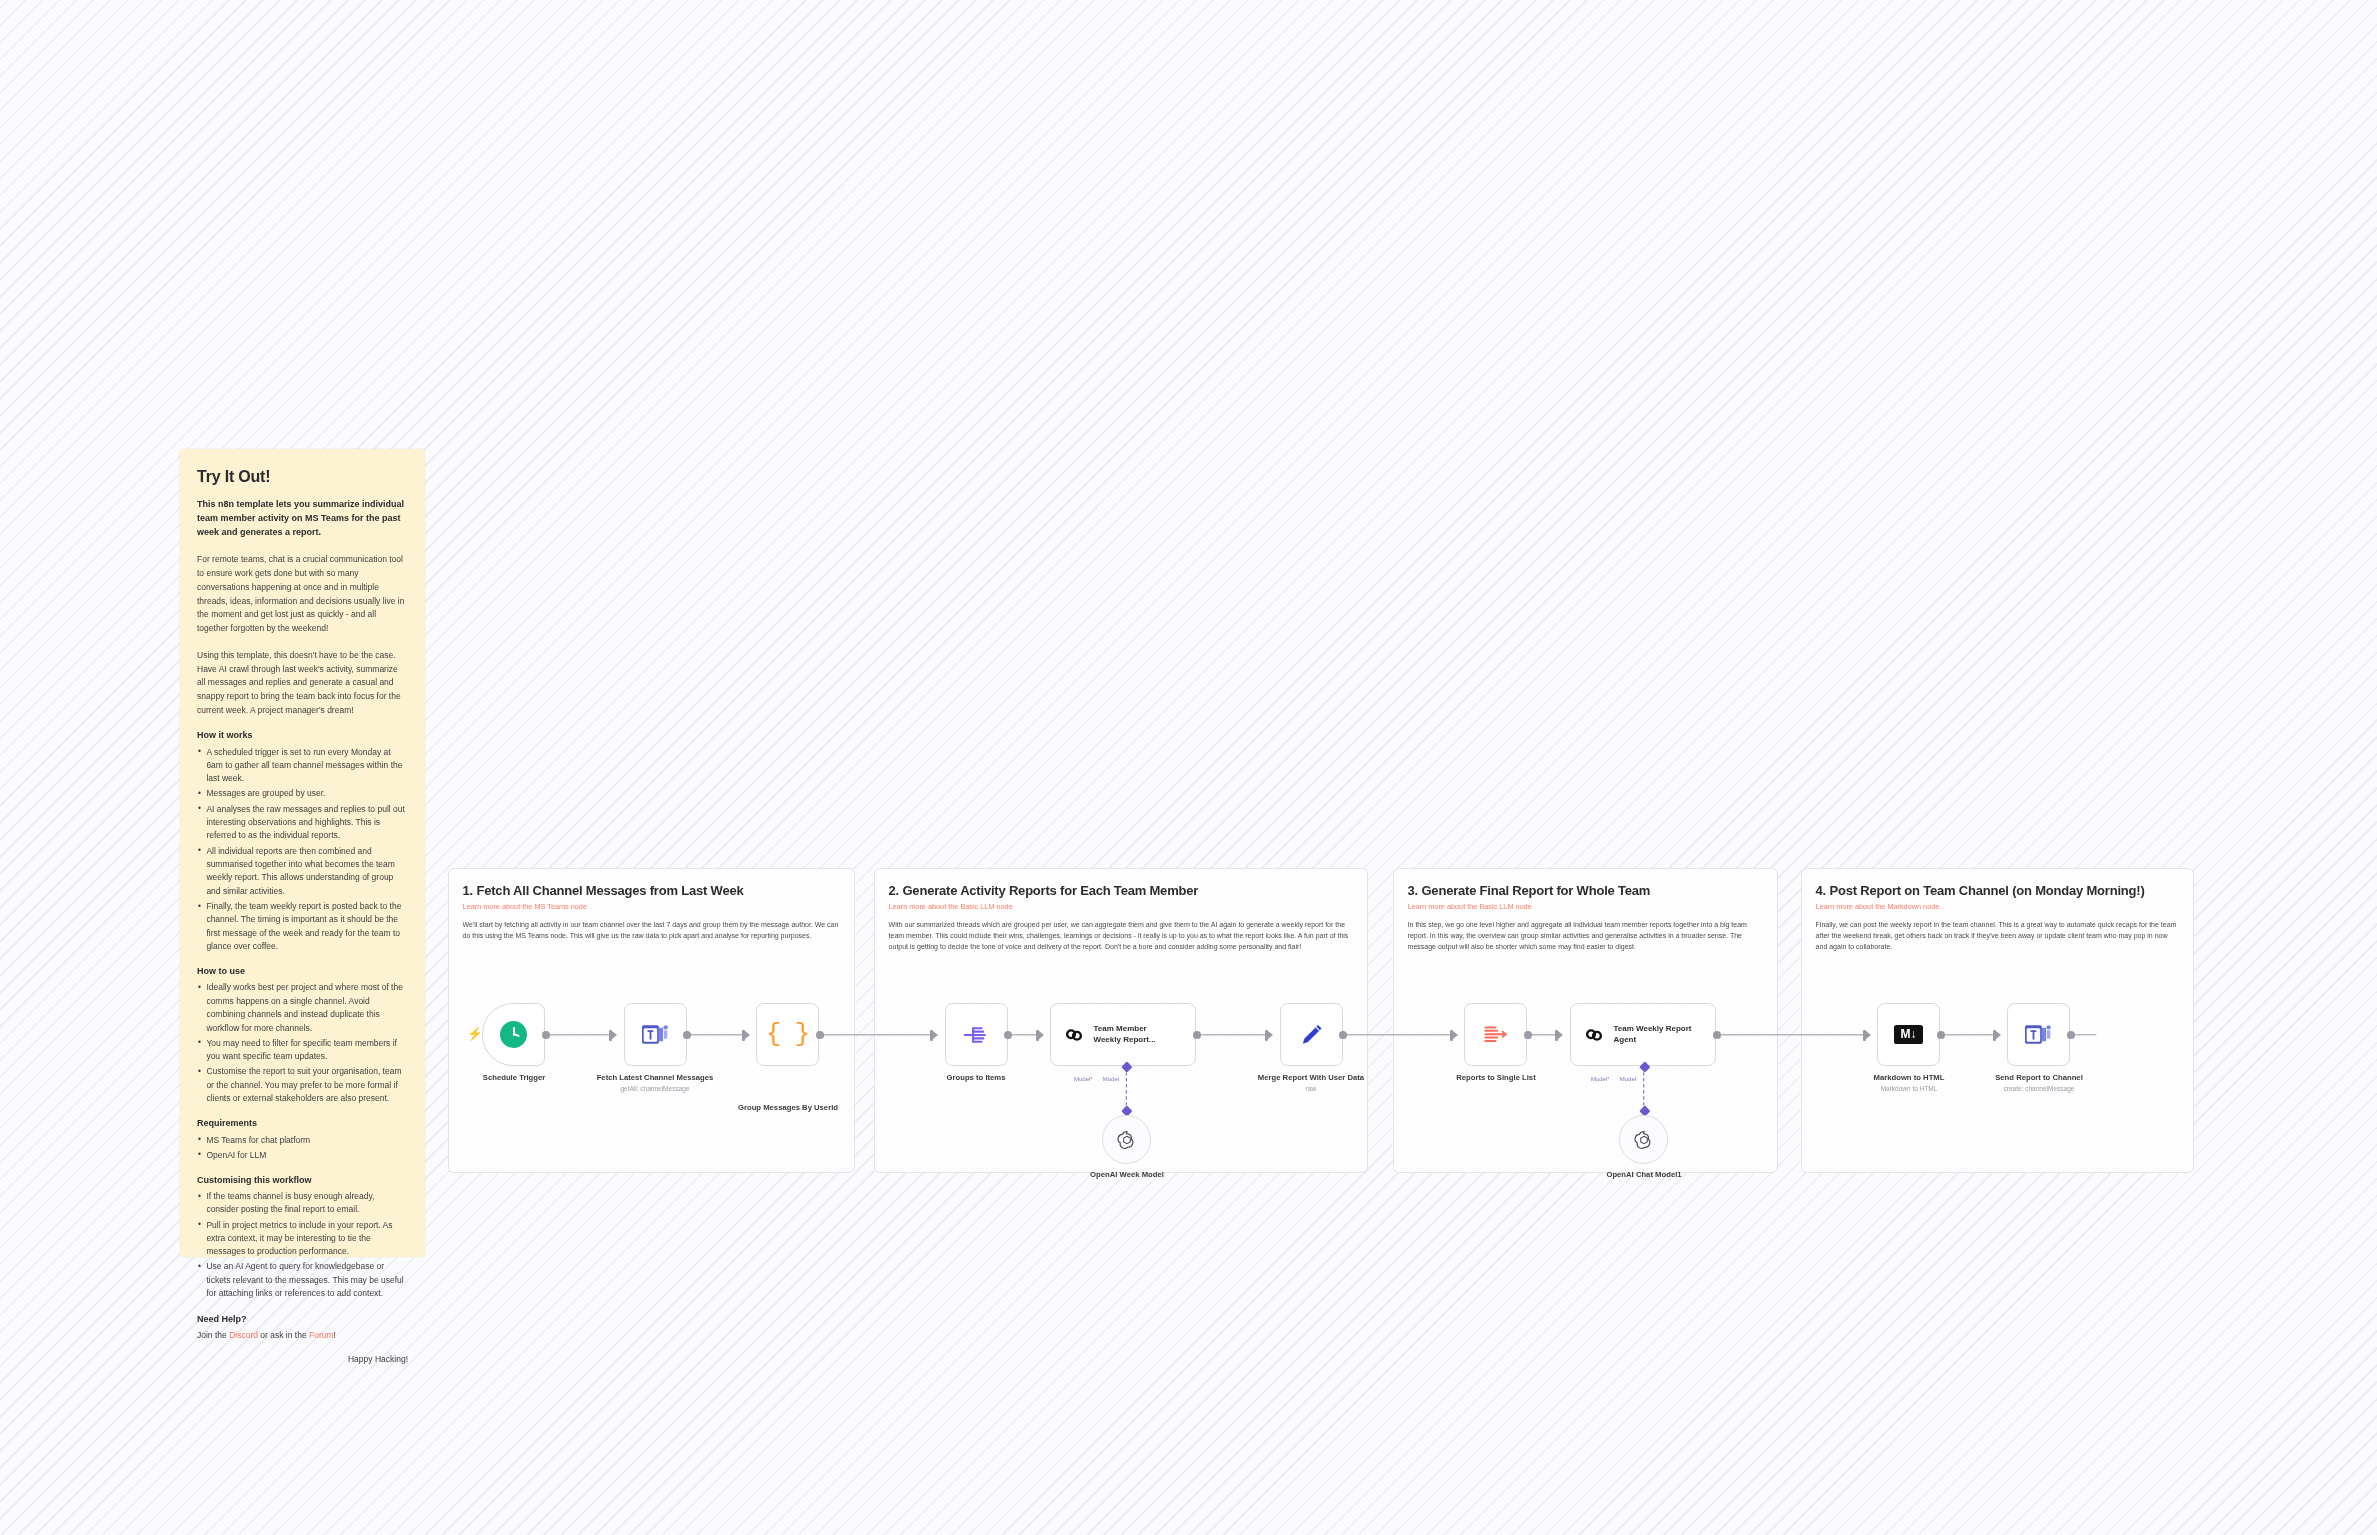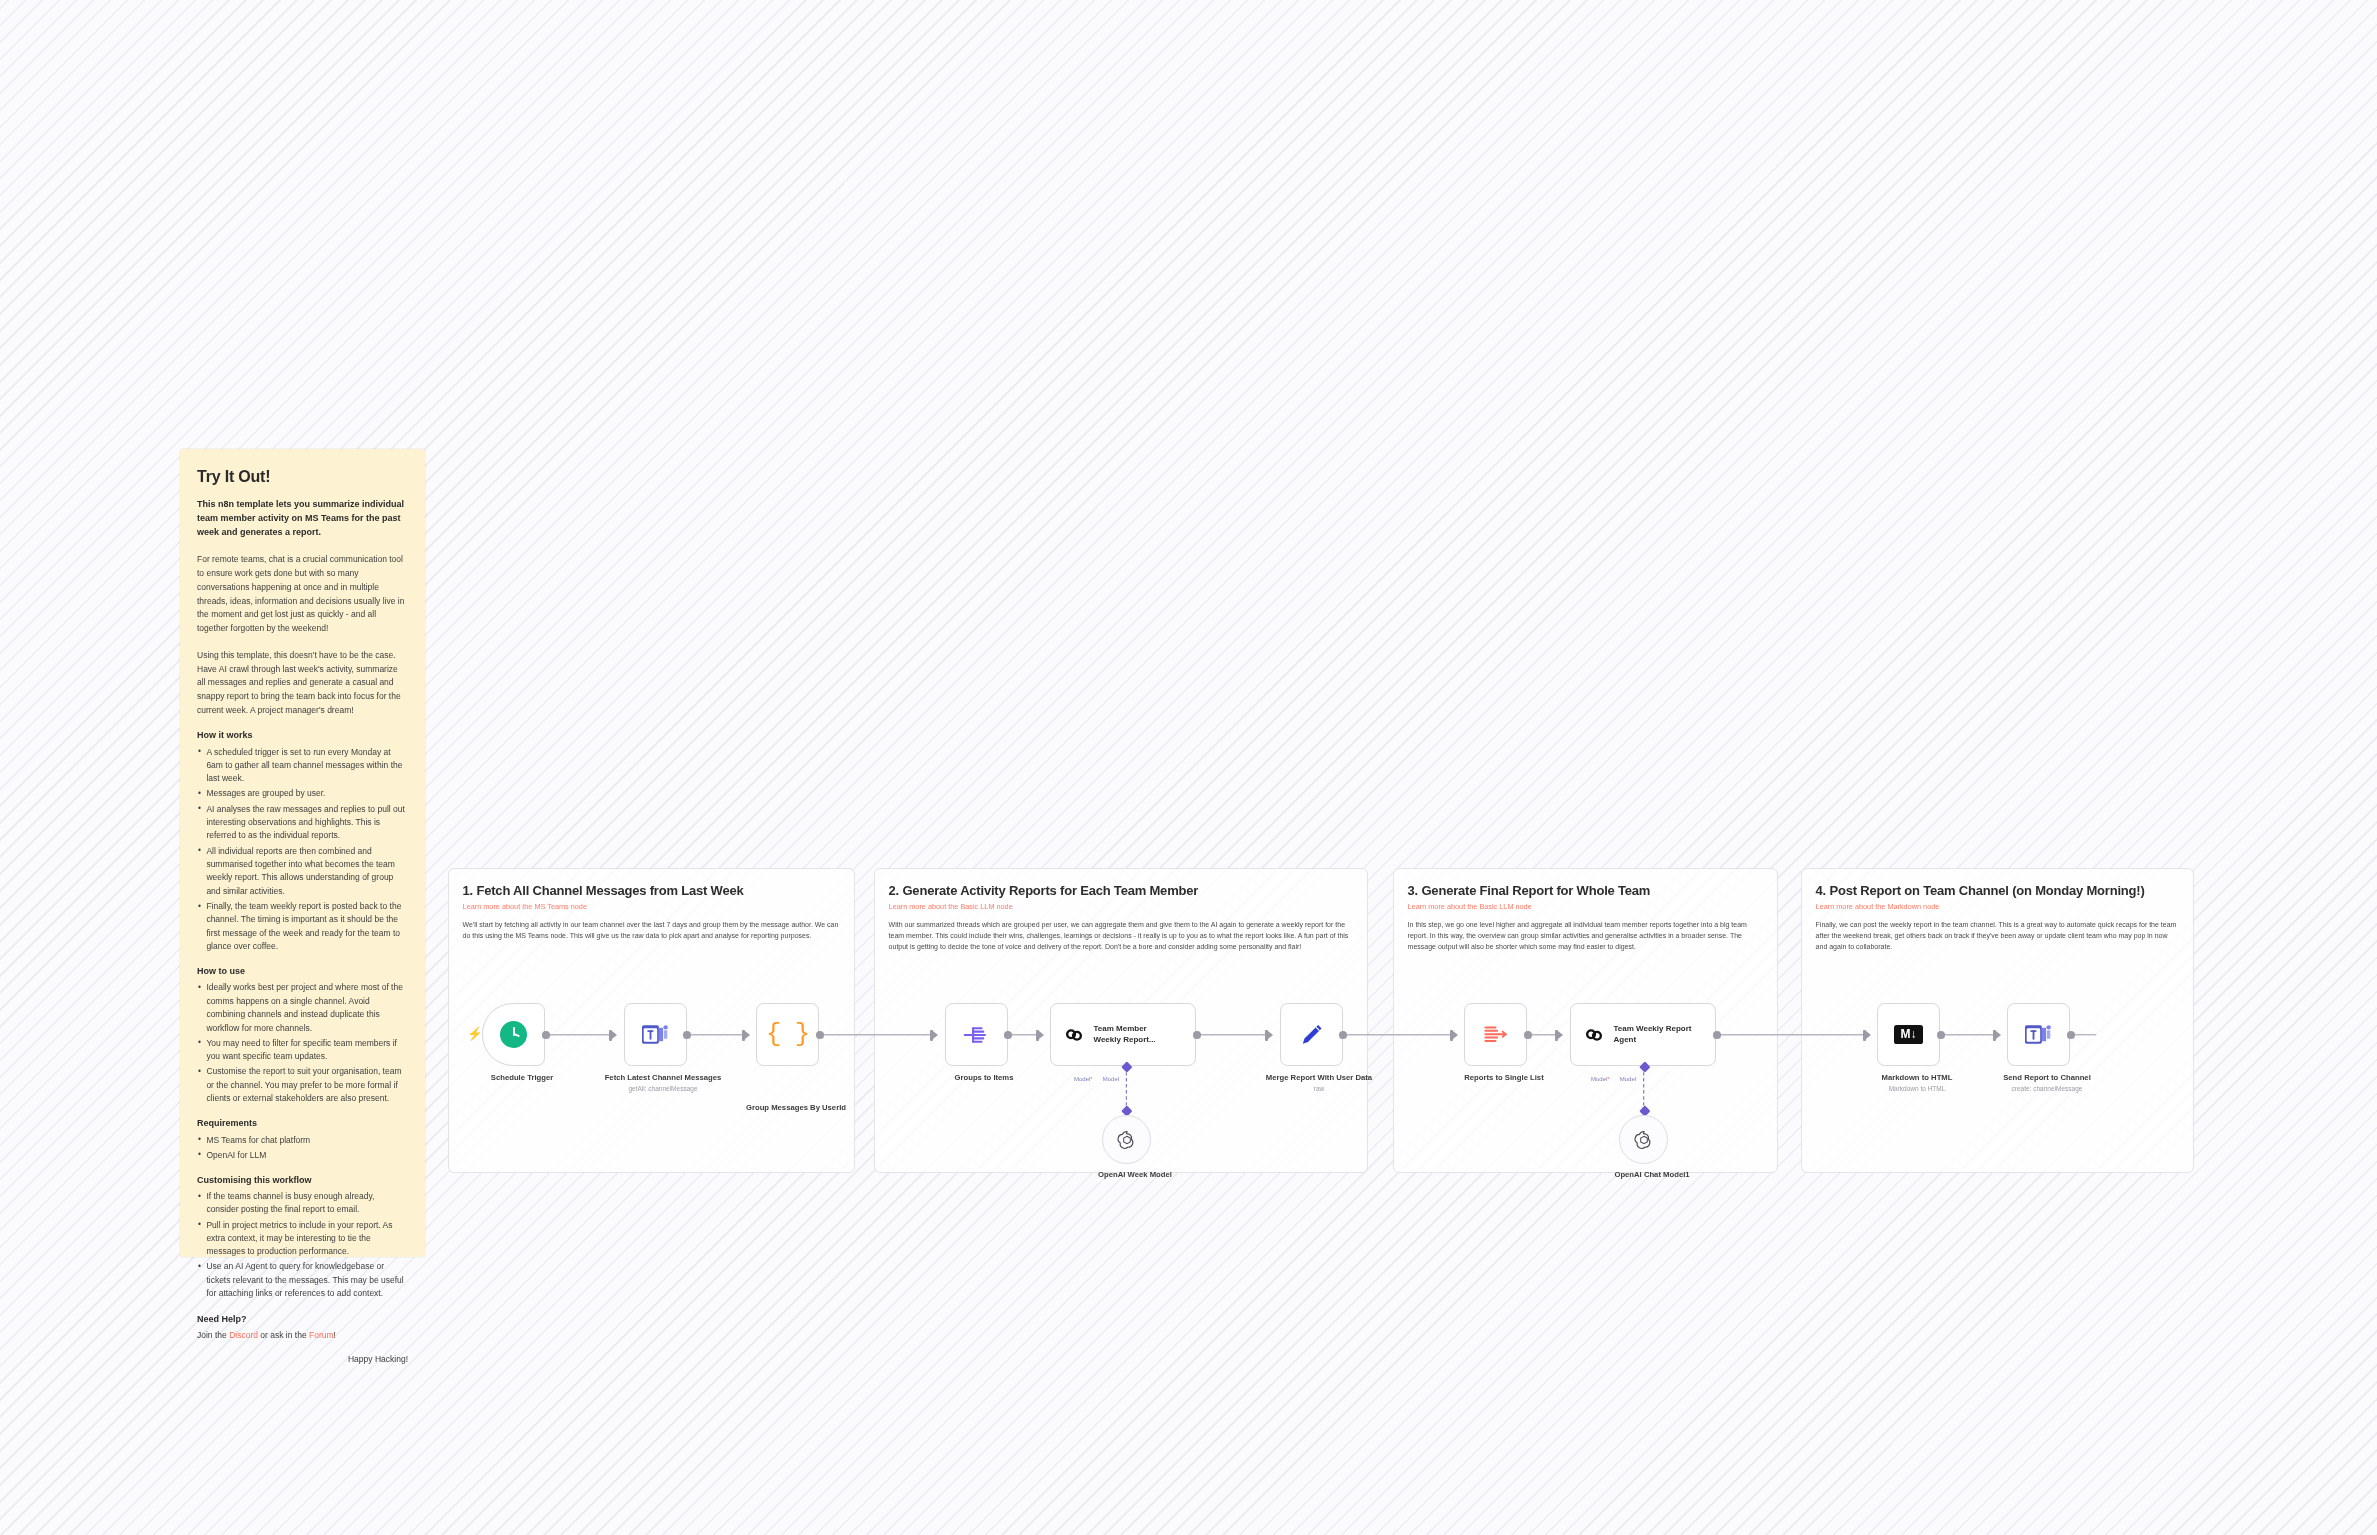--- a/index.html
+++ b/index.html
@@ -116,21 +116,20 @@
     background: #fcfcfe;
   }
   .node-label {
     position: absolute;
     text-align: center;
     font-size: 7.7px; font-weight: 600; color: #3c3c3c;
     line-height: 1.28;
     width: 128px;
     left: 50%;
     transform: translateX(-50%);
-    margin-left: 8px;
   }
   .node-sublabel {
     display: block;
     font-size: 6.5px; font-weight: 400; color: #9a9aa5; margin-top: 1.7px;
   }
   .node-title-inline {
     font-size: 8px; font-weight: 600; color: #2f2f2f; line-height: 1.35;
     width: 78px;
   }
 

